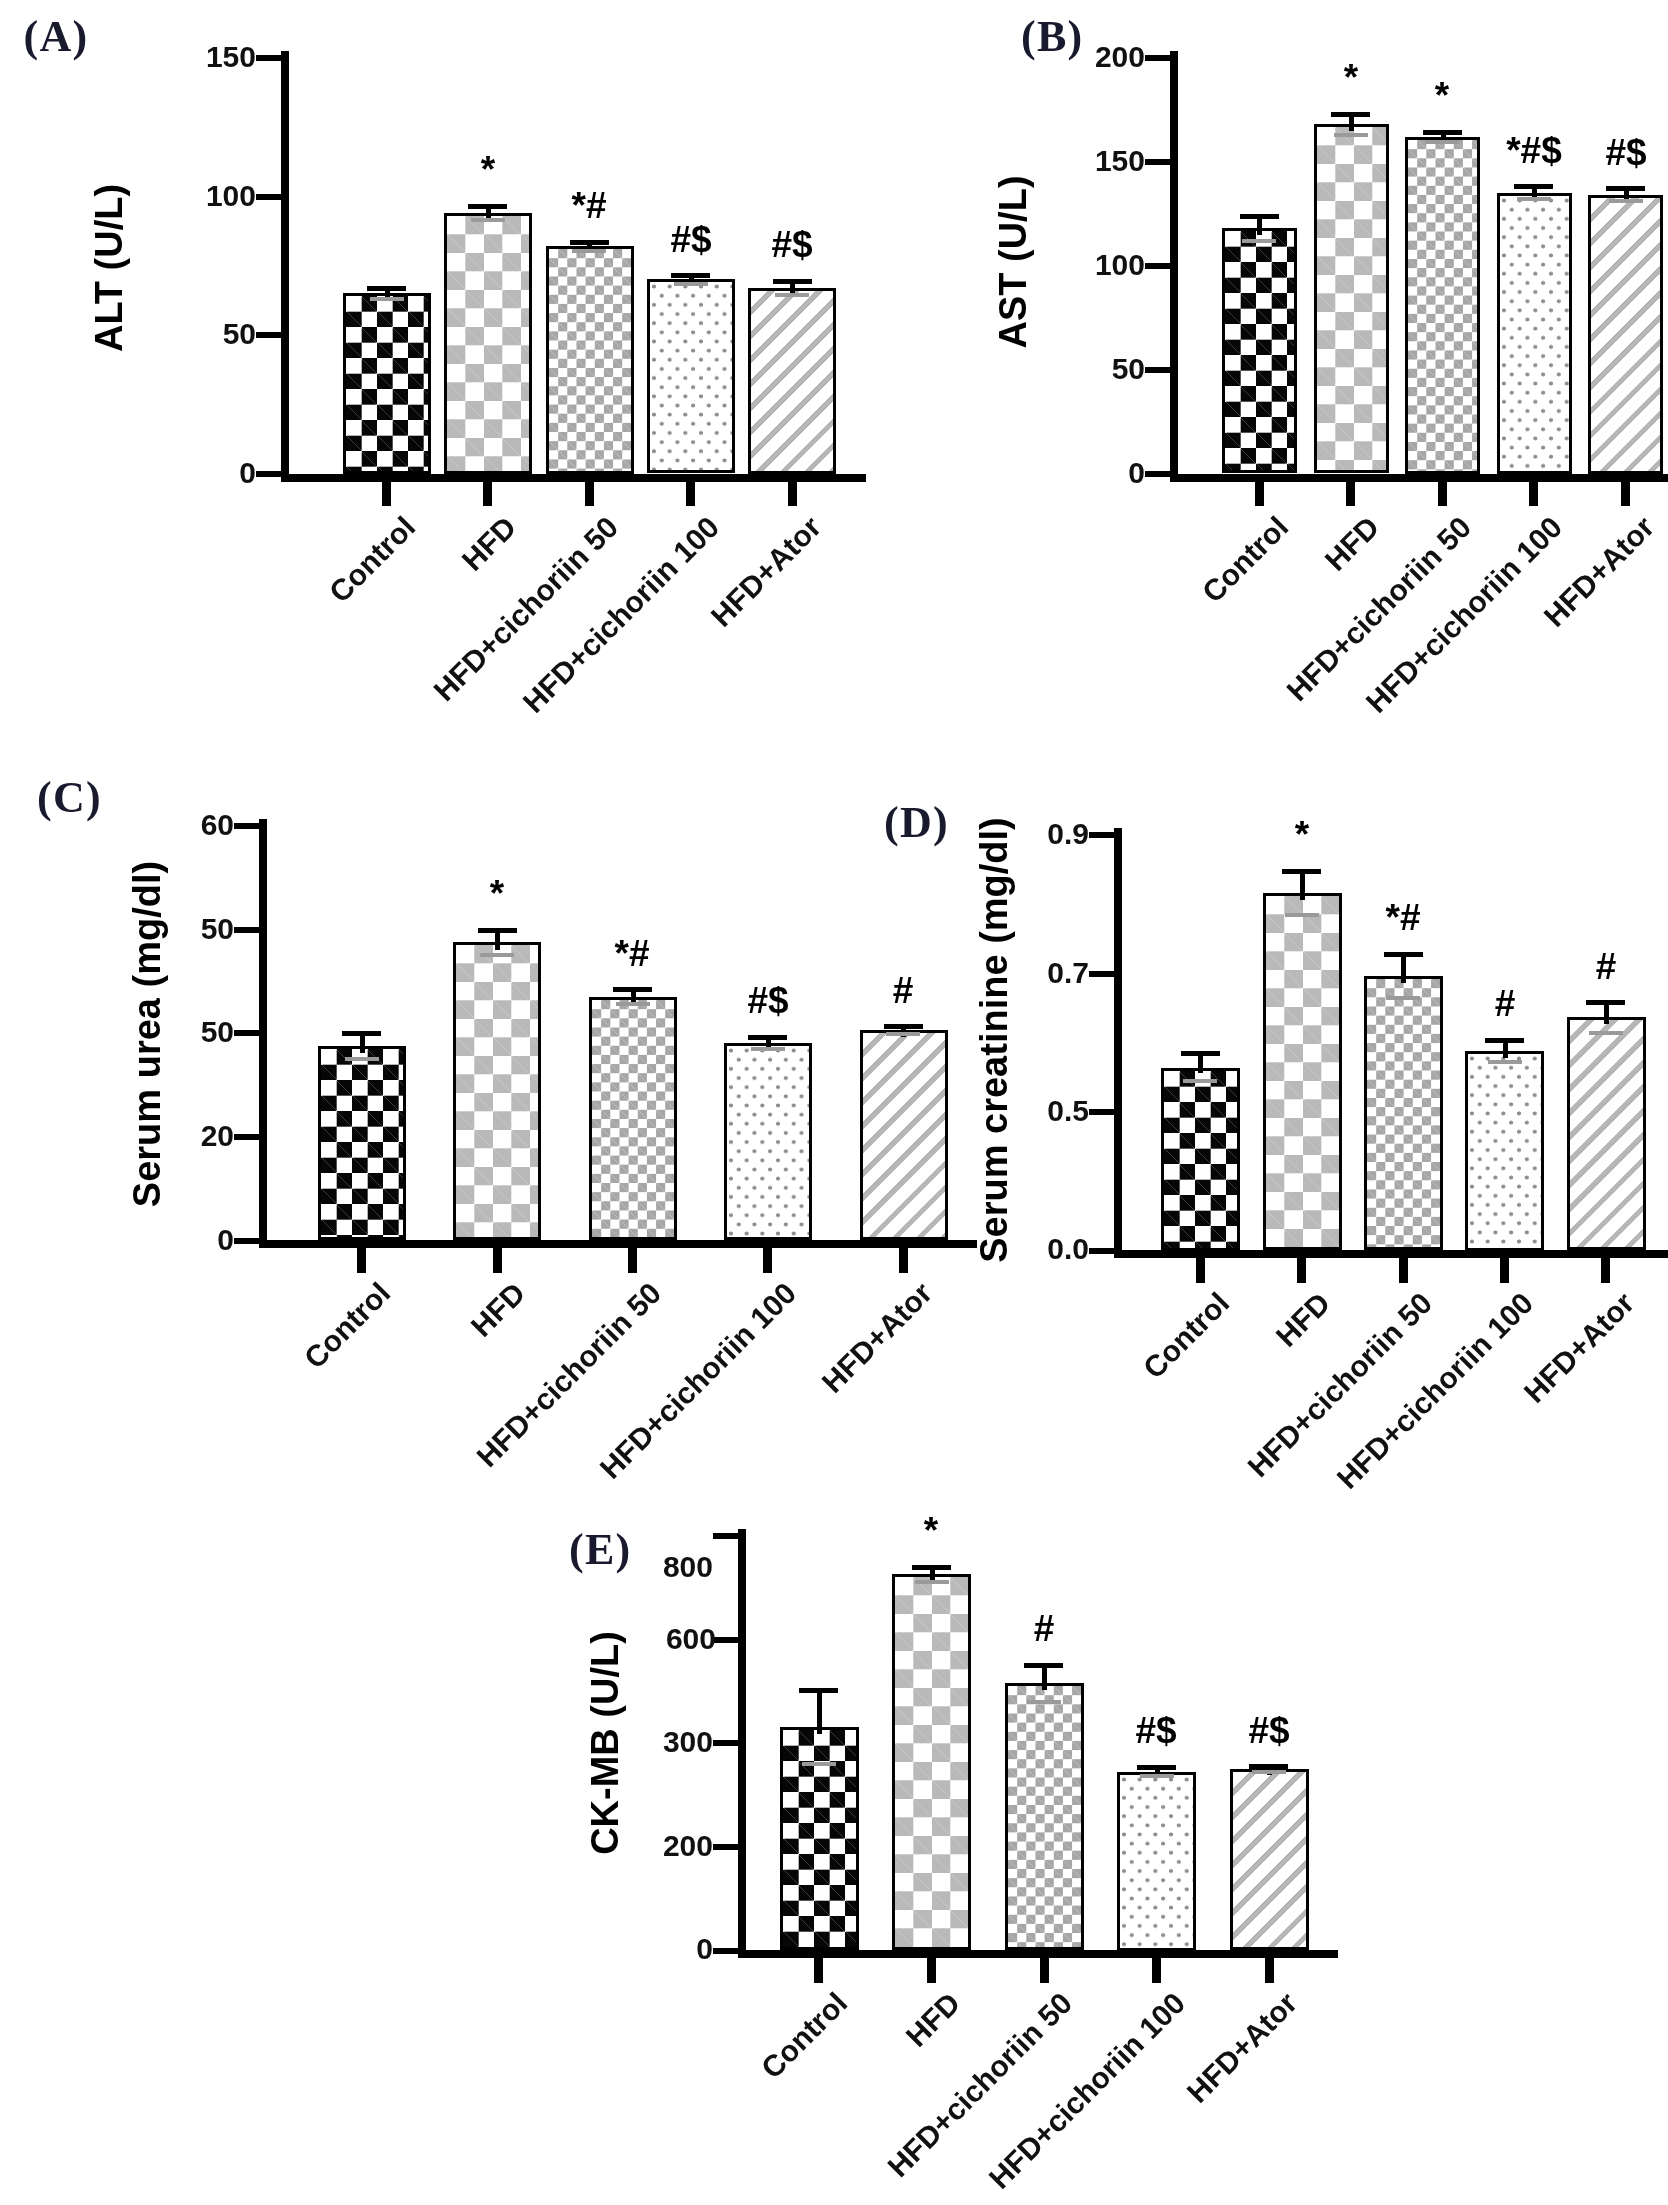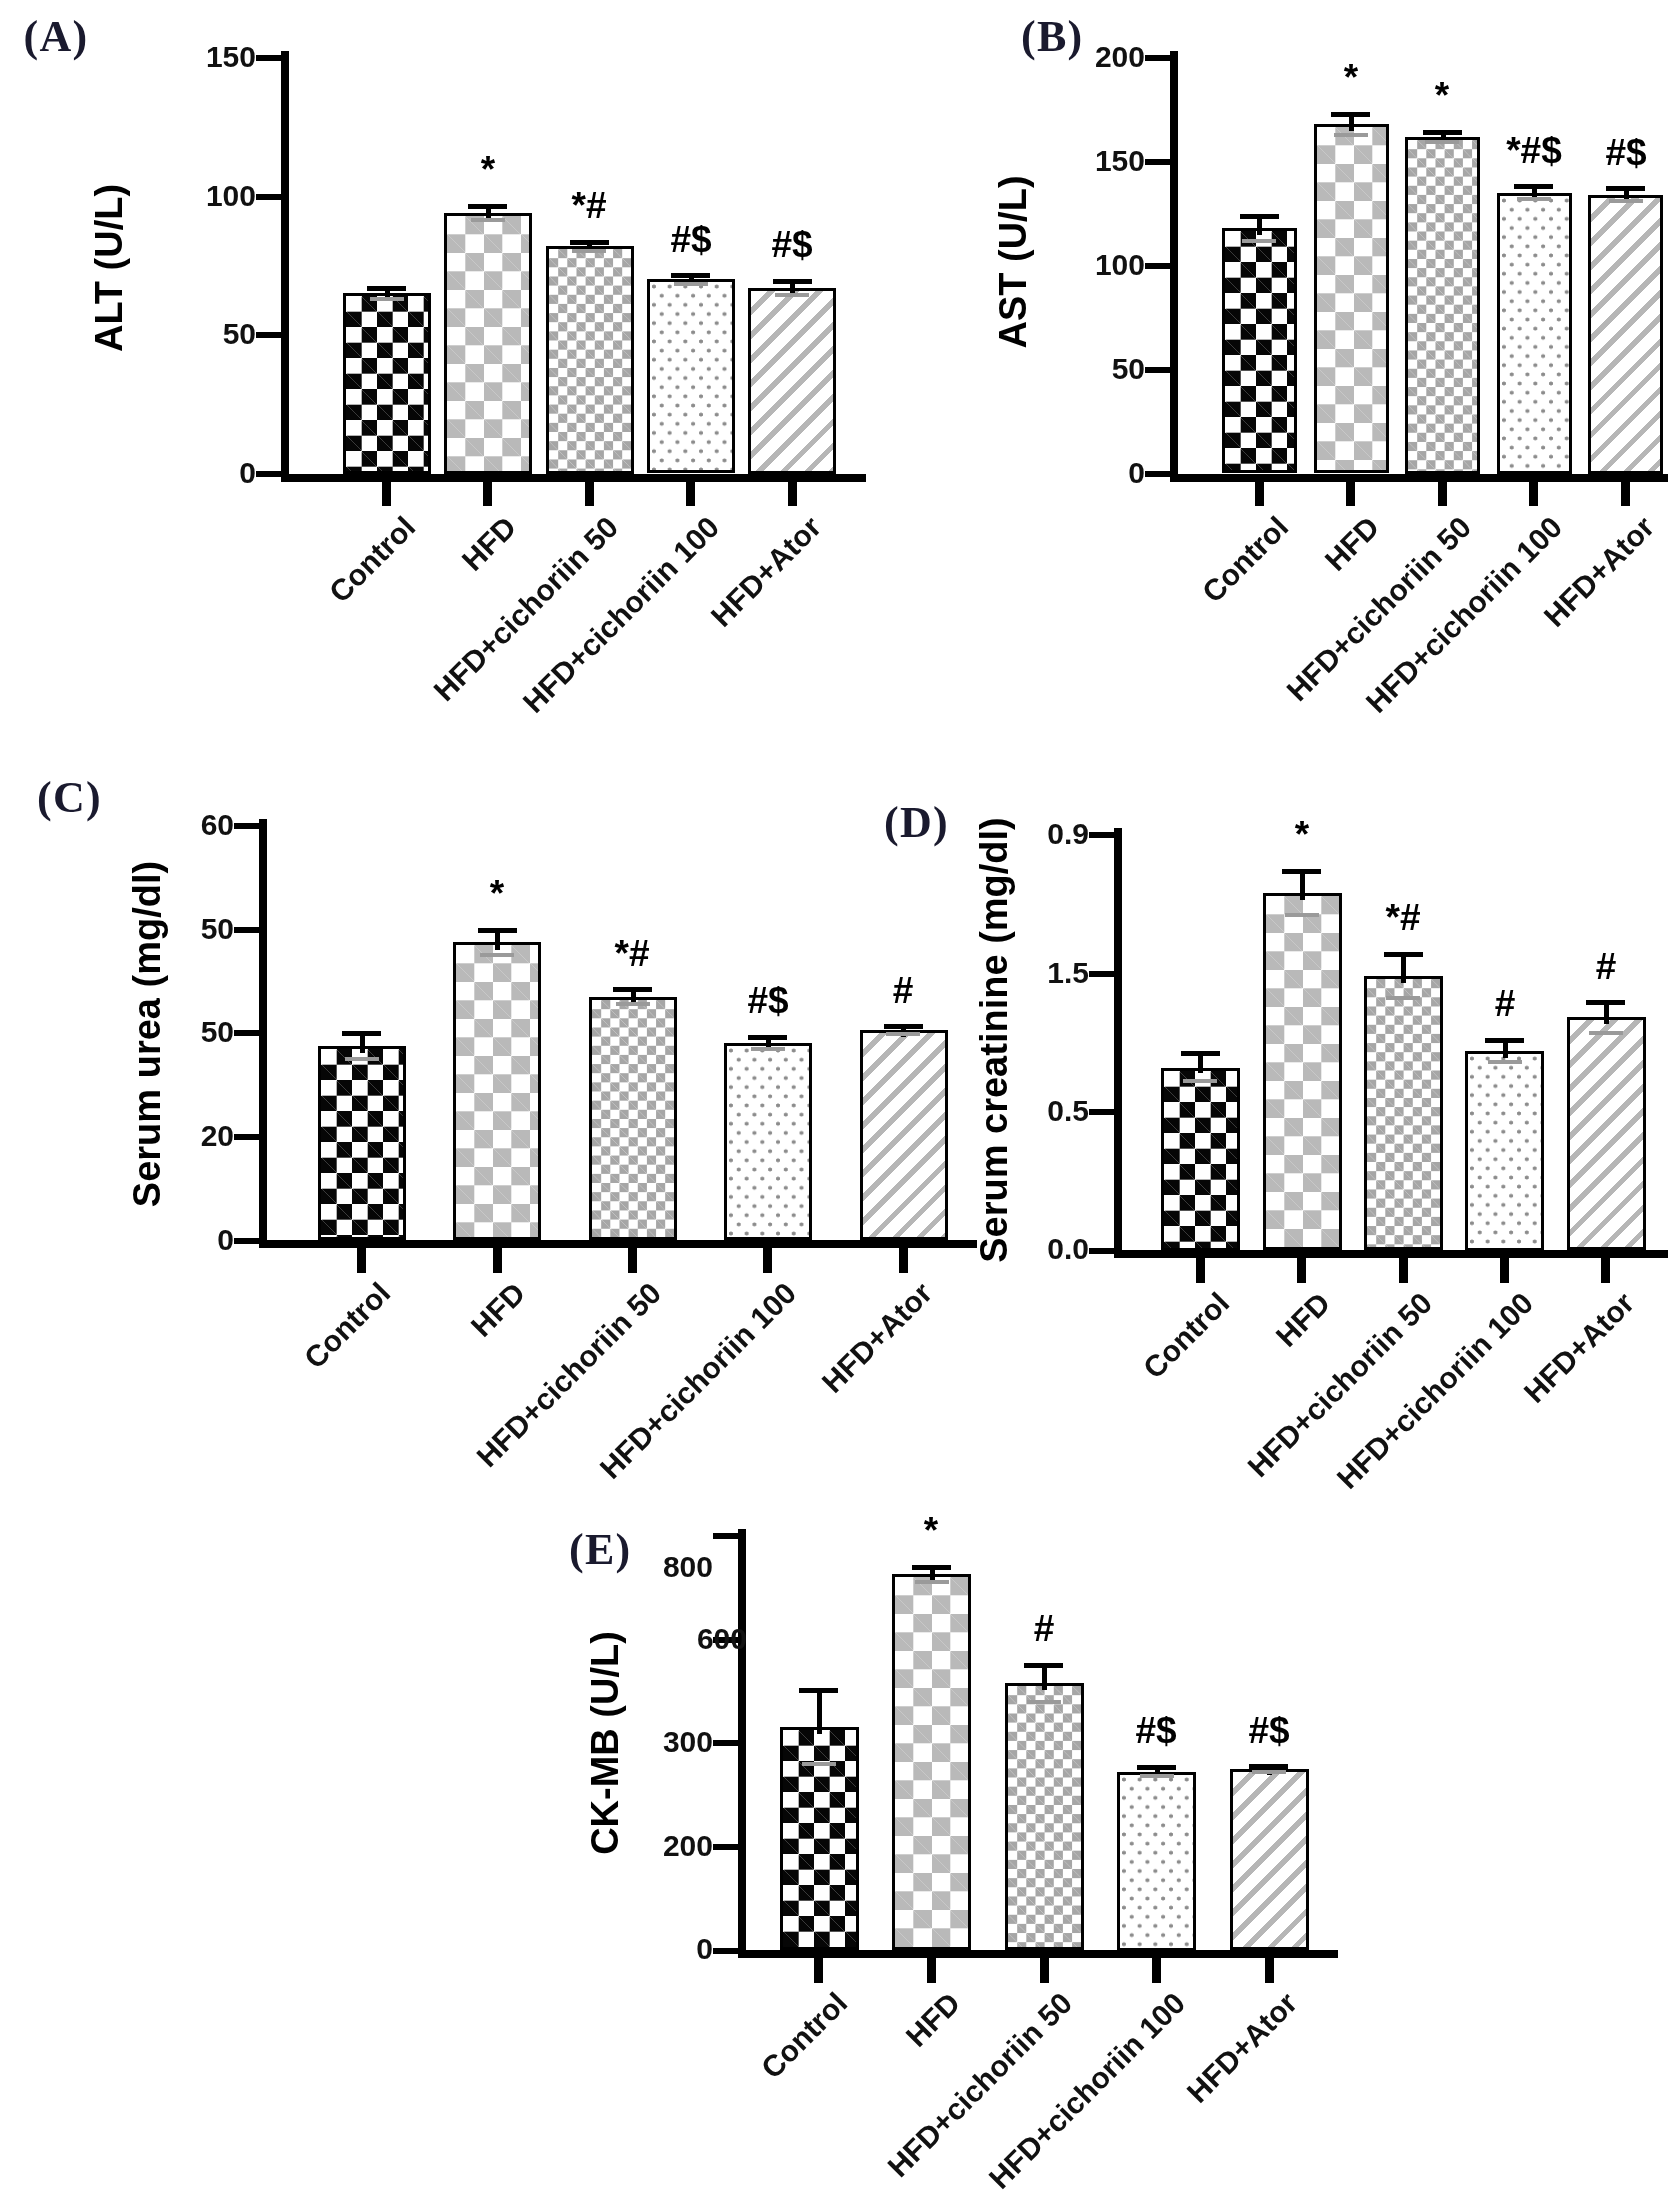--- a/index.html
+++ b/index.html
@@ -203,21 +203,21 @@
     <div class="panel-letter" style="left: 884px; top: 797px;">(D)</div>
     <div class="y-title" style="left: 994px; top: 1040px;">Serum creatinine (mg/dl)</div>
     <div>
         <div class="abs axis-line" style="left: 1114px; top: 828px; width: 7.9px; height: 430px;"></div>
         <div class="abs axis-line" style="left: 1114px; top: 1250px; width: 561px; height: 7.9px;"></div>
         <div class="abs tickmark" style="left: 1089px; top: 1248px; width: 25px; height: 5.9px;"></div>
         <div class="abs ytick-label" style="left: 955px; top: 1232px; width: 134px;">0.0</div>
         <div class="abs tickmark" style="left: 1089px; top: 1109px; width: 25px; height: 5.9px;"></div>
         <div class="abs ytick-label" style="left: 955px; top: 1094px; width: 134px;">0.5</div>
         <div class="abs tickmark" style="left: 1089px; top: 971px; width: 25px; height: 5.9px;"></div>
-        <div class="abs ytick-label" style="left: 955px; top: 956px; width: 134px;">1.5</div>
+        <div class="abs ytick-label" style="left: 955px; top: 956px; width: 134px;">0.7</div>
         <div class="abs tickmark" style="left: 1089px; top: 832px; width: 25px; height: 5.9px;"></div>
         <div class="abs ytick-label" style="left: 955px; top: 817px; width: 134px;">0.9</div>
         <div class="abs xtickmark" style="left: 1196px; top: 1258px; width: 9.2px; height: 25px;"></div>
         <div class="abs bar pat-0" style="left: 1161px; top: 1068px; width: 79px; height: 183px;"></div>
         <div class="abs errstem" style="left: 1198px; top: 1053px; width: 4.6px; height: 20px;"></div>
         <div class="abs errcap" style="left: 1181px; top: 1051px; width: 39px; height: 4.6px;"></div>
         <div class="abs errcap-low" style="left: 1183px; top: 1079px; width: 34px; height: 3.9px;"></div>
         <div class="abs xlabel" style="left: 905px; top: 1286px; width: 307px;">Control</div>
         <div class="abs xtickmark" style="left: 1297px; top: 1258px; width: 9.2px; height: 25px;"></div>
         <div class="abs bar pat-1" style="left: 1263px; top: 893px; width: 79px; height: 357px;"></div>
@@ -256,21 +256,21 @@
     <div>
         <div class="abs axis-line" style="left: 738px; top: 1529px; width: 7.9px; height: 429px;"></div>
         <div class="abs axis-line" style="left: 738px; top: 1950px; width: 600px; height: 7.9px;"></div>
         <div class="abs tickmark" style="left: 713px; top: 1948px; width: 25px; height: 5.9px;"></div>
         <div class="abs ytick-label" style="left: 579px; top: 1932px; width: 134px;">0</div>
         <div class="abs tickmark" style="left: 713px; top: 1844px; width: 25px; height: 5.9px;"></div>
         <div class="abs ytick-label" style="left: 579px; top: 1829px; width: 134px;">200</div>
         <div class="abs tickmark" style="left: 713px; top: 1740px; width: 25px; height: 5.9px;"></div>
         <div class="abs ytick-label" style="left: 579px; top: 1725px; width: 134px;">300</div>
         <div class="abs tickmark" style="left: 713px; top: 1637px; width: 25px; height: 5.9px;"></div>
-        <div class="abs ytick-label" style="left: 613px; top: 1622px; width: 134px;">600</div>
+        <div class="abs ytick-label" style="left: 582px; top: 1622px; width: 134px;">600</div>
         <div class="abs tickmark" style="left: 713px; top: 1533px; width: 25px; height: 5.9px;"></div>
         <div class="abs ytick-label" style="left: 579px; top: 1550px; width: 134px;">800</div>
         <div class="abs xtickmark" style="left: 814px; top: 1958px; width: 9.2px; height: 25px;"></div>
         <div class="abs bar pat-0" style="left: 780px; top: 1727px; width: 79px; height: 223px;"></div>
         <div class="abs errstem" style="left: 817px; top: 1690px; width: 4.6px; height: 44px;"></div>
         <div class="abs errcap" style="left: 799px; top: 1688px; width: 39px; height: 4.6px;"></div>
         <div class="abs errcap-low" style="left: 802px; top: 1762px; width: 34px; height: 3.9px;"></div>
         <div class="abs xlabel" style="left: 523px; top: 1986px; width: 307px;">Control</div>
         <div class="abs xtickmark" style="left: 927px; top: 1958px; width: 9.2px; height: 25px;"></div>
         <div class="abs bar pat-1" style="left: 892px; top: 1574px; width: 79px; height: 376px;"></div>

